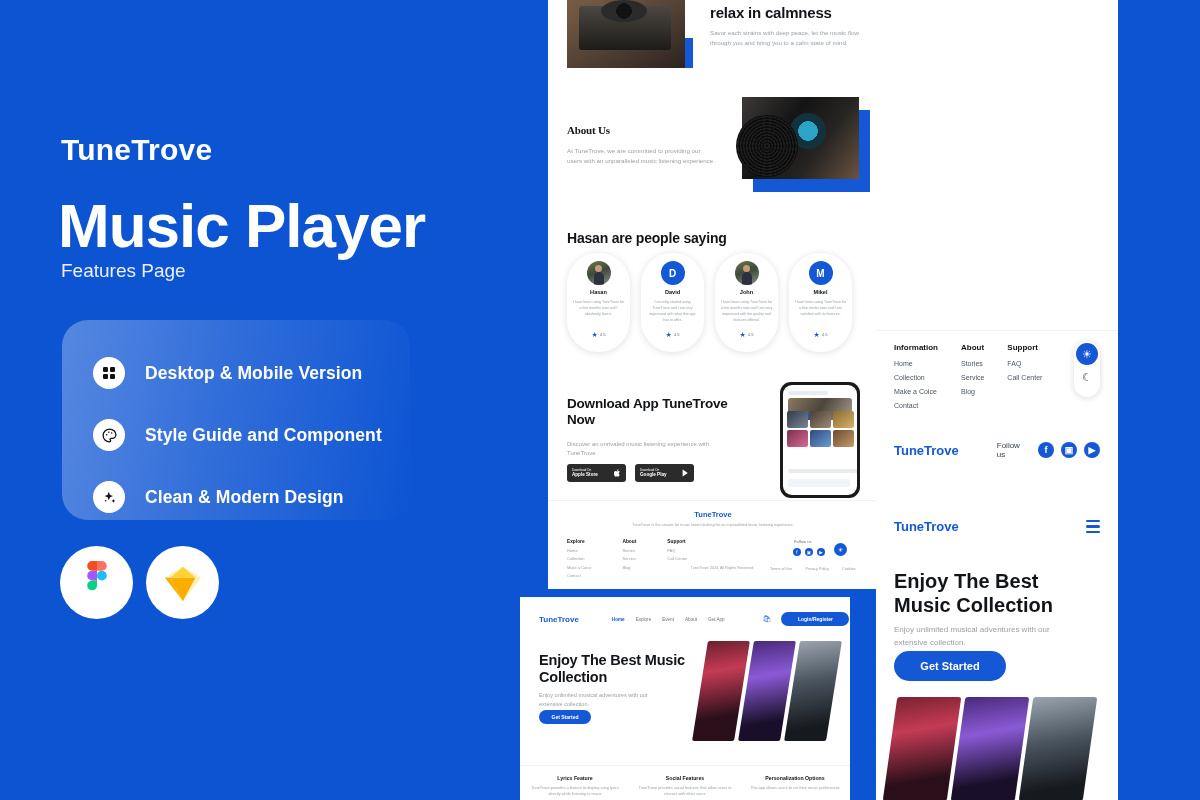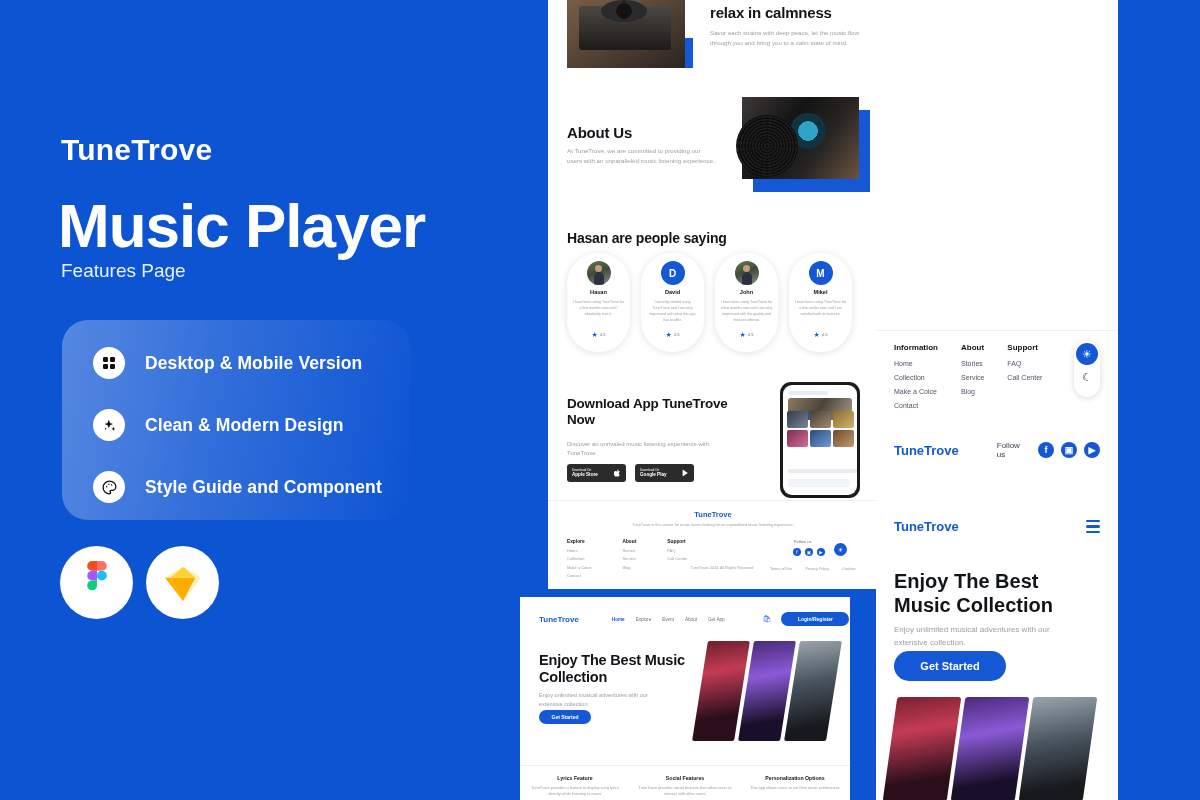--- a/index.html
+++ b/index.html
@@ -23,21 +23,21 @@
     font-size: 62px; font-weight: 800; color: #fff; letter-spacing: -1px;
   }
   .hero-sub {
     position: absolute; left: 61px; top: 260px;
     font-size: 19px; font-weight: 500; color: #eaf0ff;
   }
   .feature-card {
     position: absolute; left: 62px; top: 320px; width: 348px; height: 200px;
     border-radius: 26px;
     background: linear-gradient(100deg, rgba(255,255,255,.30) 0%, rgba(255,255,255,.16) 42%, rgba(255,255,255,0.0) 100%);
-    padding: 12px 0 0 0;
+    padding: 22px 0 0 0;
   }
   .feature-row { display: flex; align-items: center; height: 62px; padding-left: 31px; }
   .feature-row + .feature-row { margin-top: 0px; }
   .f-icon {
     width: 32px; height: 32px; border-radius: 50%; background: #fff;
     display: flex; align-items: center; justify-content: center; flex: 0 0 32px;
   }
   .f-label { margin-left: 20px; font-size: 17.5px; font-weight: 700; color: #fff; letter-spacing: .1px; }
 
   .tools { position: absolute; left: 60px; top: 546px; display: flex; gap: 13px; }
@@ -71,21 +71,21 @@
     border-radius:50%; z-index:3;
   }
   .relax-accent {
     position: absolute; left: 27px; top: 38px; width: 118px; height: 30px;
     background: #1558d6; z-index: 1;
   }
   .relax-h { position: absolute; left: 162px; top: 4px; font-size: 15px; width: 160px; }
   .relax-p { position: absolute; left: 162px; top: 28px; width: 155px; font-size: 6.2px; }
 
   
-  .about-h { position: absolute; left: 19px; top: 124px; font-size: 15px; }
+  .about-h { position: absolute; left: 19px; top: 124px; font-size: 11px; font-family: Liberation Serif, serif; }
   .about-p { position: absolute; left: 19px; top: 146px; width: 150px; font-size: 6.2px; }
   .about-img {
     position: absolute; left: 194px; top: 97px; width: 117px; height: 82px; z-index: 2;
     background: linear-gradient(125deg,#3d3a38 0%,#141414 38%,#272523 66%,#6b5340 100%);
   }
   .about-img::before{
     content:""; position:absolute; left:48px; top:16px; width:36px; height:36px; border-radius:50%;
     background: radial-gradient(circle, #2ea3c8 0 38%, #12323d 39% 100%);
   }
   .about-img::after{
@@ -222,38 +222,38 @@
               <rect x="2" y="2" width="5" height="5" rx="1.2" fill="#111"></rect>
               <rect x="9" y="2" width="5" height="5" rx="1.2" fill="#111"></rect>
               <rect x="2" y="9" width="5" height="5" rx="1.2" fill="#111"></rect>
               <rect x="9" y="9" width="5" height="5" rx="1.2" fill="#111"></rect>
             </svg>
         </span>
         <span class="f-label">Desktop &amp; Mobile Version</span>
       </div>
       <div class="feature-row">
         <span class="f-icon">
-          <svg width="17" height="17" viewBox="0 0 24 24" fill="#111">
-              <path d="M11 4l1.7 4.3L17 10l-4.3 1.7L11 16l-1.7-4.3L5 10l4.3-1.7z"></path>
-              <path d="M17.5 14l.8 2 2 .8-2 .8-.8 2-.8-2-2-.8 2-.8z"></path>
-              <circle cx="6.5" cy="16.5" r="1.1"></circle>
-            </svg>
-        </span>
-        <span class="f-label">Clean &amp; Modern Design</span>
-      </div>
-      <div class="feature-row">
-        <span class="f-icon">
           <svg width="17" height="17" viewBox="0 0 24 24" fill="none" stroke="#111" stroke-width="1.8">
               <path d="M12 3a9 9 0 000 18c1 0 1.6-.7 1.6-1.5 0-.5-.2-.8-.5-1.1-.3-.3-.4-.6-.4-1 0-.8.7-1.4 1.5-1.4H16a5 5 0 005-5c0-4.4-4-8-9-8z"></path>
               <circle cx="8" cy="11" r="1.1" fill="#111" stroke="none"></circle>
               <circle cx="11" cy="7.5" r="1.1" fill="#111" stroke="none"></circle>
               <circle cx="15" cy="8.5" r="1.1" fill="#111" stroke="none"></circle>
             </svg>
         </span>
         <span class="f-label">Style Guide and Component</span>
+      </div>
+      <div class="feature-row">
+        <span class="f-icon">
+          <svg width="17" height="17" viewBox="0 0 24 24" fill="#111">
+              <path d="M11 4l1.7 4.3L17 10l-4.3 1.7L11 16l-1.7-4.3L5 10l4.3-1.7z"></path>
+              <path d="M17.5 14l.8 2 2 .8-2 .8-.8 2-.8-2-2-.8 2-.8z"></path>
+              <circle cx="6.5" cy="16.5" r="1.1"></circle>
+            </svg>
+        </span>
+        <span class="f-label">Clean &amp; Modern Design</span>
       </div>
     </div>
 
     <div class="tools">
       <div class="tool">
         <svg width="30" height="44" viewBox="0 0 24 36">
           <path d="M12 0H8a4 4 0 100 8h4z" fill="#F24E1E"></path>
             <path d="M12 0h4a4 4 0 010 8h-4z" fill="#FF7262"></path>
           <path d="M12 8H8a4 4 0 100 8h4z" fill="#A259FF"></path>
             <circle cx="16" cy="12" r="4" fill="#1ABCFE"></circle>

